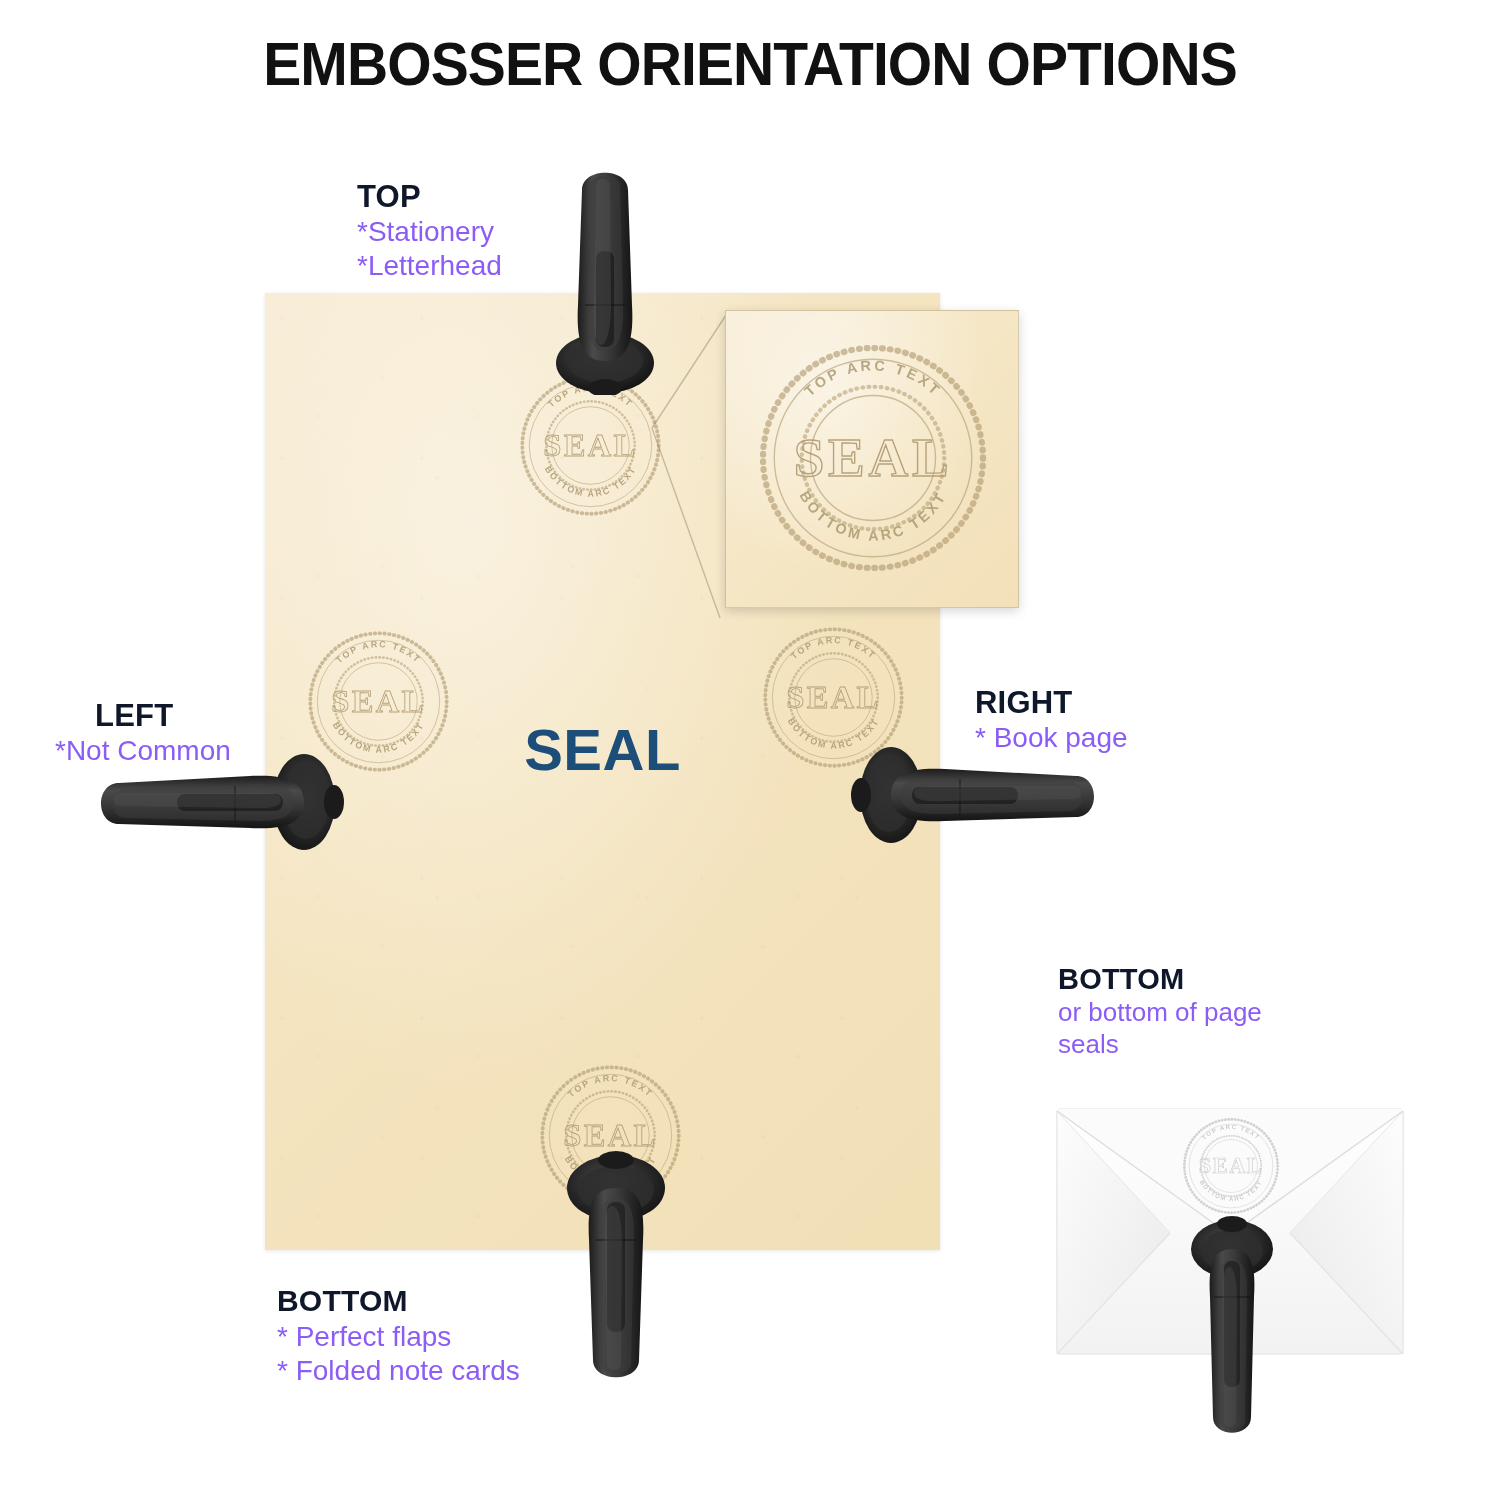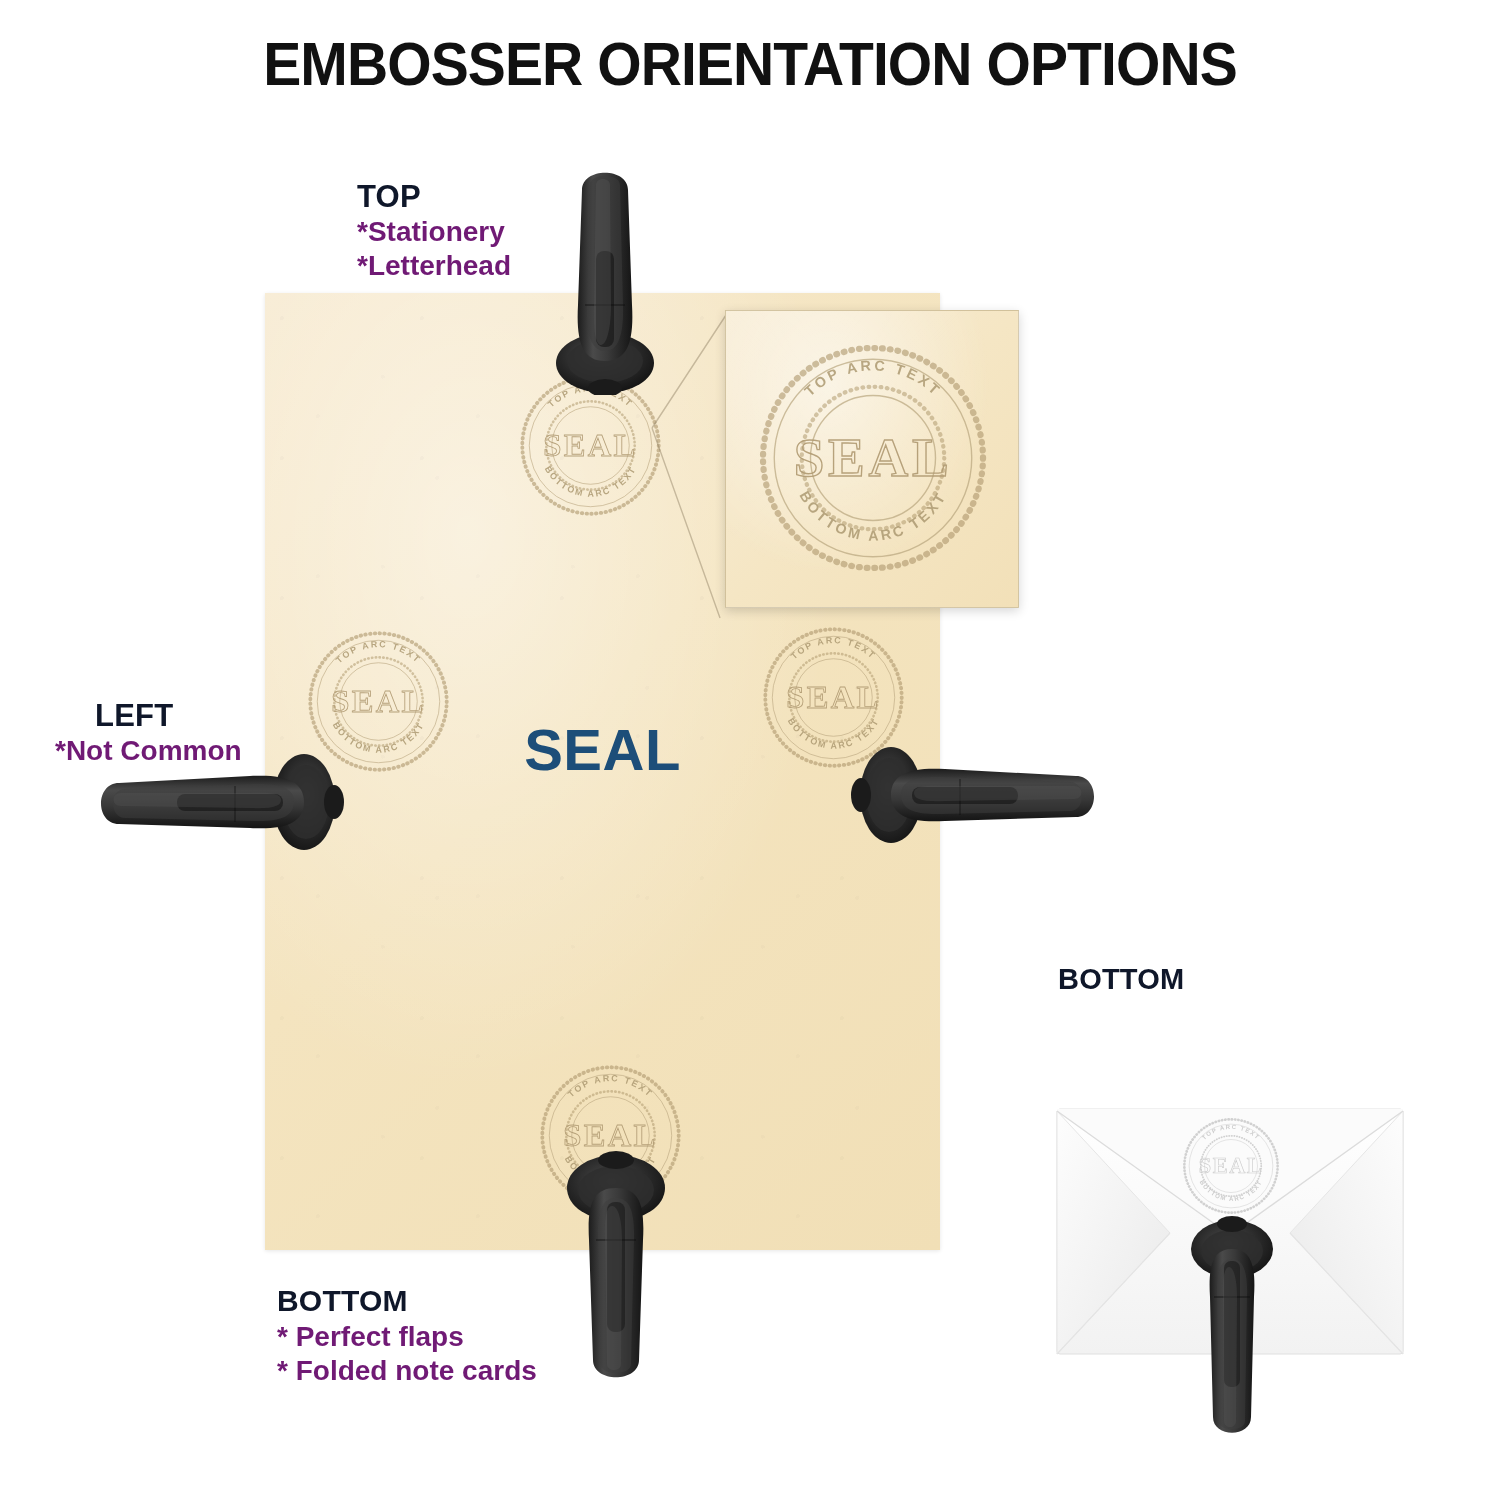--- a/index.html
+++ b/index.html
@@ -61,21 +61,21 @@
     box-shadow:0 3px 10px rgba(0,0,0,.16);
   }
 
   
   .embosser{position:absolute;pointer-events:none;}
   .embosser svg{display:block;width:100%;height:100%;}
 
   
   .lbl{position:absolute;font-family:"Liberation Sans","DejaVu Sans",sans-serif;}
   .lbl .hd{color:#0f172a;font-weight:700;letter-spacing:.2px;}
-  .lbl .bd{color:#701a75;font-weight:700;}
+  .lbl .bd{color:#8b5cf6;font-weight:400;}
 
   .lbl-top{left:357px;top:178px;font-size:28px;line-height:1.20;}
   .lbl-top .hd{font-size:31px;}
   .lbl-left{left:55px;top:697px;font-size:28px;line-height:1.20;}
   .lbl-left .hd{font-size:31px;margin-left:40px;}
   .lbl-right{left:975px;top:684px;font-size:28px;line-height:1.20;}
   .lbl-right .hd{font-size:31px;}
   .lbl-bottom{left:277px;top:1283px;font-size:28px;line-height:1.22;}
   .lbl-bottom .hd{font-size:30px;}
   .lbl-env{left:1058px;top:962px;font-size:26px;line-height:1.22;}
@@ -411,24 +411,29 @@
     <div class="hd">TOP</div>
     <div class="bd">*Stationery</div>
     <div class="bd">*Letterhead</div>
   </div>
 
   <div class="lbl lbl-left">
     <div class="hd">LEFT</div>
     <div class="bd">*Not Common</div>
   </div>
 
+  <div class="lbl lbl-right">
+    <div class="hd">RIGHT</div>
+    <div class="bd">* Book page</div>
+  </div>
 
   <div class="lbl lbl-bottom">
     <div class="hd">BOTTOM</div>
     <div class="bd">* Perfect flaps</div>
     <div class="bd">* Folded note cards</div>
   </div>
 
   <div class="lbl lbl-env">
     <div class="hd">BOTTOM</div>
+    <div class="bd">or bottom of page seals</div>
   </div>
 
 </div>
 
 </body></html>

